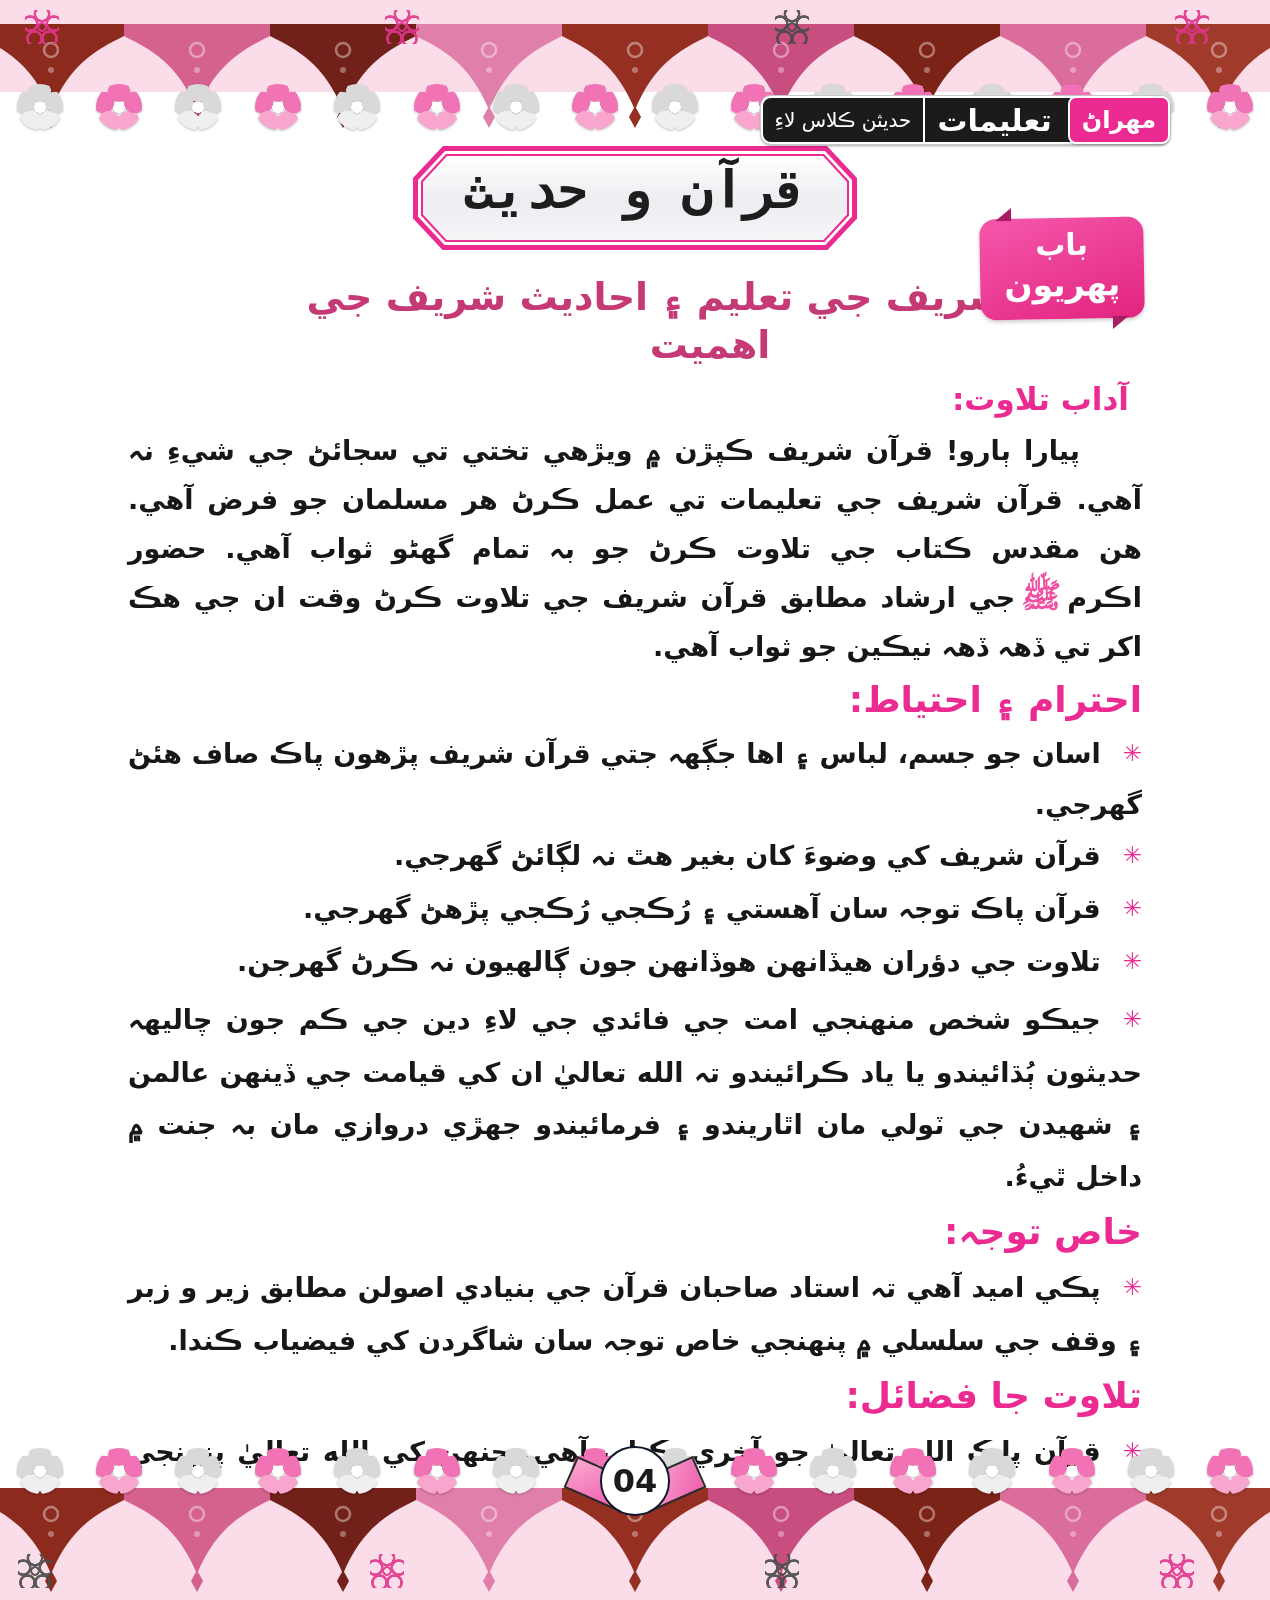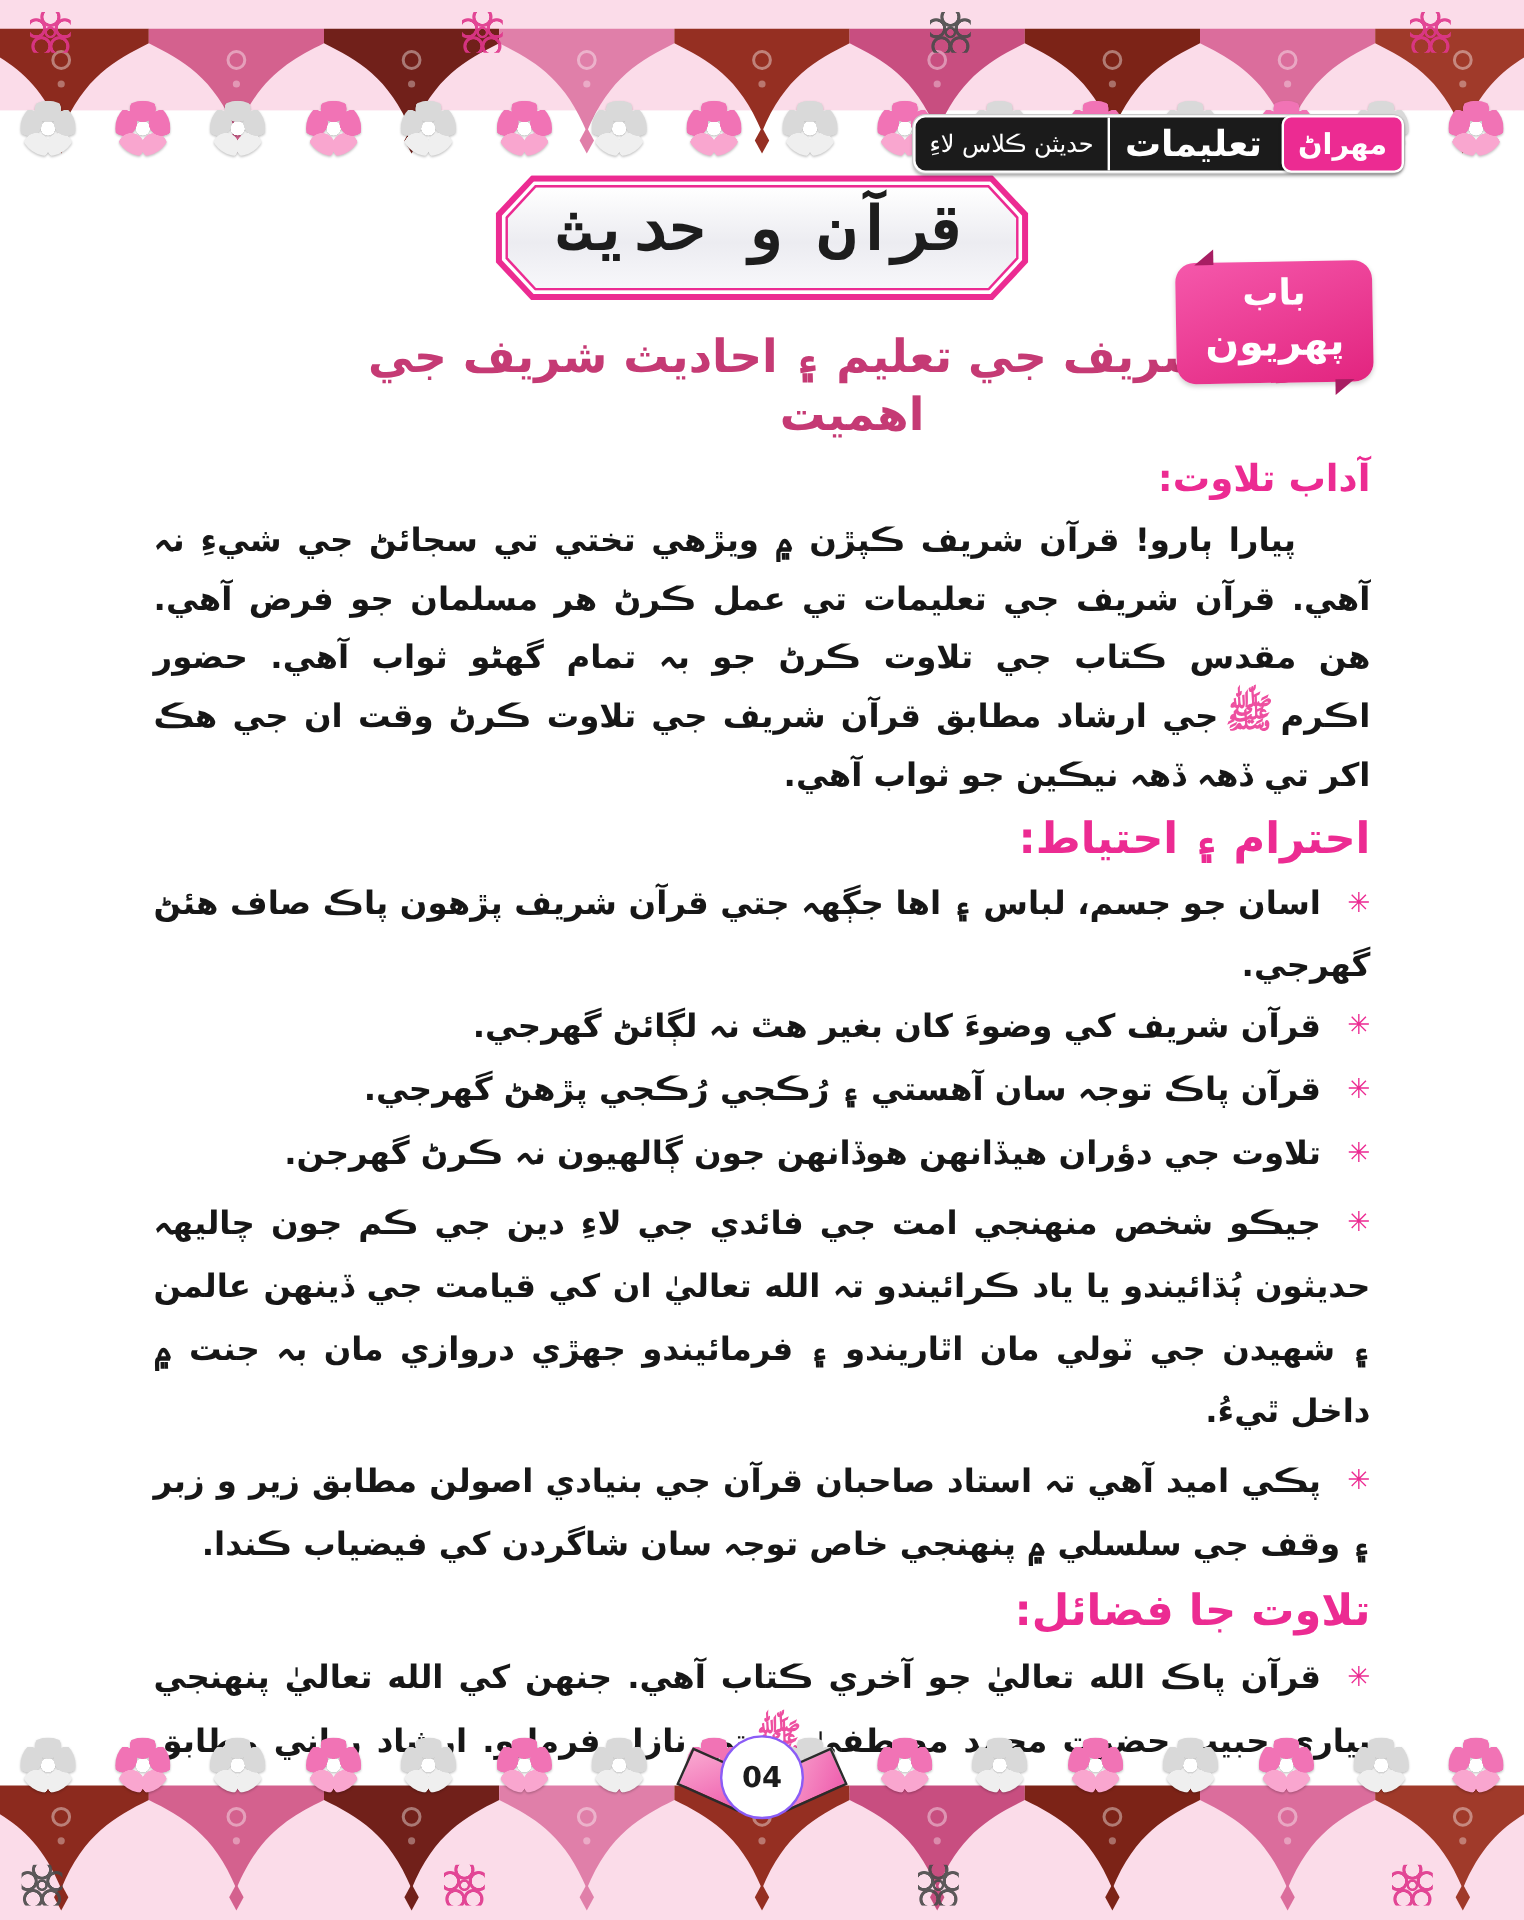--- a/index.html
+++ b/index.html
@@ -82,21 +82,21 @@
   .chapter-line1{font-size:30px;line-height:1.25;}
   .chapter-line2{font-size:33px;line-height:1.25;}
 
   
   .content{position:relative;padding:0 128px 0 128px;direction:rtl;}
   .lesson-heading{
     color:var(--rose);font-size:38px;font-weight:bold;text-align:center;
     margin:24px 0 0;padding-left:150px;line-height:1.25;
   }
   .sub-heading{color:var(--pink);font-size:31px;font-weight:bold;
-    margin:10px 0 0;line-height:1.3;}
+    margin:10px 13px 0;line-height:1.3;}
   .para{font-size:27px;font-weight:bold;line-height:49px;text-align:justify;
     margin:6px 0 0;}
   .para.indent{text-indent:62px;}
   .sec-heading{color:var(--pink);font-size:36px;font-weight:bold;
     text-align:right;margin:6px 0 2px;line-height:1.3;}
   ul.points{list-style:none;margin:6px 0 0;padding:0;}
   ul.points li{font-size:27px;font-weight:bold;line-height:49px;
     text-align:justify;margin:0 0 2px;}
   .bullet-mark{color:var(--pink);font-size:23px;margin-left:22px;
     display:inline-block;transform:translateY(-2px);}
@@ -106,22 +106,22 @@
   
   .pagenum-wrap{position:absolute;left:50%;top:0;transform:translateX(-50%);
     width:150px;height:80px;z-index:6;}
   .ribbon{position:absolute;top:24px;width:52px;height:30px;
     background:linear-gradient(135deg,#f9a8d0,#ef5fae);border:2px solid #2b2b2b;}
   .ribbon.left{left:8px;transform:rotate(24deg);}
   .ribbon.right{right:8px;transform:rotate(-24deg);}
   .num-circle{
     position:absolute;left:50%;top:4px;transform:translateX(-50%);
     width:66px;height:66px;border-radius:50%;background:#fff;
-    border:2px solid #8b5cf6;display:flex;align-items:center;justify-content:center;
-    font-size:24px;font-weight:bold;color:#1b1b1b;
+    border:2px solid #0f172a;display:flex;align-items:center;justify-content:center;
+    font-size:32px;font-weight:bold;color:#1b1b1b;
   }
 </style>
 </head>
 <body>
 
 <div class="page">
 
   <div class="band band-top">
     <div class="pinkarea"></div>
     <svg class="lace" id="lace-top" width="1270" height="108" viewBox="0 0 1270 108">
@@ -219,20 +219,21 @@
     <h2 class="sec-heading">احترام ۽ احتياط:</h2>
     <ul class="points">
       <li><span class="bullet-mark">✳</span><span>اسان جو جسم، لباس ۽ اها جڳهہ جتي قرآن شريف پڙهون پاڪ صاف هئڻ گهرجي.</span></li>
       <li><span class="bullet-mark">✳</span><span>قرآن شريف کي وضوءَ کان بغير هٿ نہ لڳائڻ گهرجي.</span></li>
       <li><span class="bullet-mark">✳</span><span>قرآن پاڪ توجہ سان آهستي ۽ رُڪجي رُڪجي پڙهڻ گهرجي.</span></li>
       <li><span class="bullet-mark">✳</span><span>تلاوت جي دؤران هيڏانهن هوڏانهن جون ڳالهيون نہ ڪرڻ گهرجن.</span></li>
     </ul>
 
     <p class="para wide"><span class="bullet-mark">✳</span><span>جيڪو شخص منهنجي امت جي فائدي جي لاءِ دين جي ڪم جون چاليهہ حديثون ٻُڌائيندو يا ياد ڪرائيندو تہ الله تعاليٰ ان کي قيامت جي ڏينهن عالمن ۽ شهيدن جي ٽولي مان اٿاريندو ۽ فرمائيندو جهڙي دروازي مان بہ جنت ۾ داخل ٿيءُ.</span></p>
 
+    <h2 class="sec-heading">خاص توجہ:</h2>
     <p class="para wide"><span class="bullet-mark">✳</span><span>پڪي اميد آهي تہ استاد صاحبان قرآن جي بنيادي اصولن مطابق زير و زبر ۽ وقف جي سلسلي ۾ پنهنجي خاص توجہ سان شاگردن کي فيضياب ڪندا.</span></p>
 
     <h2 class="sec-heading">تلاوت جا فضائل:</h2>
     <p class="para wide"><span class="bullet-mark">✳</span><span>قرآن پاڪ الله تعاليٰ جو آخري ڪتاب آهي. جنهن کي الله تعاليٰ پنهنجي پياري حبيب حضرت محمد مصطفيٰ</span><span class="saw">ﷺ</span><span>تي نازل فرمايو. ارشاد رباني مطابق دين مڪمل ٿي ويو. الله تعاليٰ دين اسلام کي پسند فرمائيندي پنهنجي نعمتن جي تڪميل ڪري ڇڏي ۽ قرآن مجيد جي حفاظت جو اعلان فرمائيندي نبوت جي سلسلي کي ختم ڪري ڇڏيو.</span></p>
   </div>
 
   <div class="band band-bottom">
     <div class="pinkarea"></div>
     <svg class="lace" id="lace-bottom" width="1270" height="108" viewBox="0 0 1270 108" style="top:46px">
         <path d="M-22,0 H124 V12 C96,26 70,40 51,86 C32,40 6,26 -22,12 Z" fill="#8c2a1e"></path>

